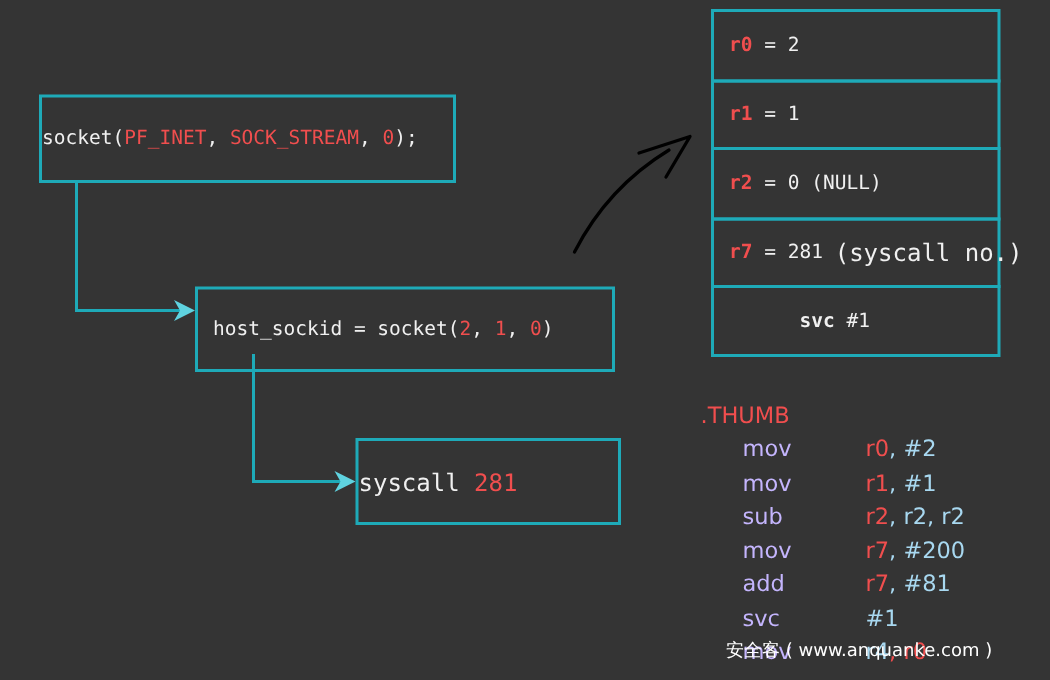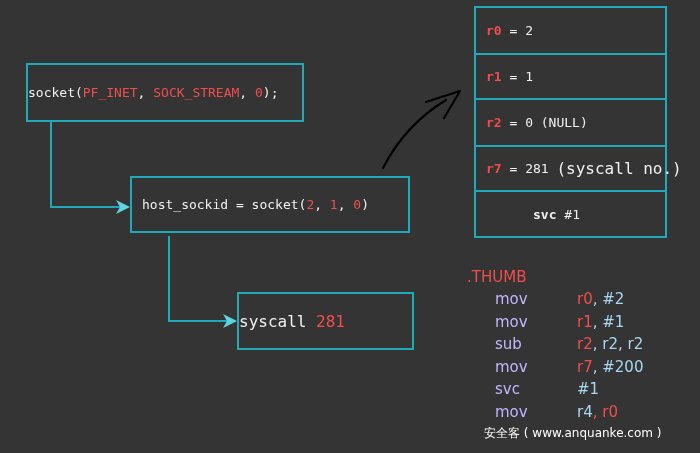--- a/index.html
+++ b/index.html
@@ -9,21 +9,21 @@
     color: #f0f0f0;
   }
   .box {
     position: absolute; border: 2px solid #1eaab8; box-sizing: border-box;
     display: flex; align-items: center; white-space: pre;
   }
   .red { color: #f04e4e; }
   .blue { color: #a8d8f0; }
   .code { font-size: 13px; }
   #b1 { left: 26px; top: 63px; width: 278px; height: 59px; padding-left: 0; }
-  #b2 { left: 130px; top: 176px; width: 280px; height: 57px; padding-left: 10px; }
+  #b2 { left: 130px; top: 191px; width: 280px; height: 57px; padding-left: 10px; }
   #b3 { left: 237px; top: 292px; width: 177px; height: 58px; font-size: 16px; }
   .reg {
     position: absolute; left: 474px; width: 193px; box-sizing: border-box;
     border: 2px solid #1eaab8; display: flex; align-items: center; padding-left: 10px;
     font-size: 13px; white-space: pre;
   }
   .reg .rname { font-weight: bold; color: #f04e4e; }
   .reg .note { font-size: 16px; }
   #r0 { top: 6px; height: 49px; }
   #r1 { top: 53px; height: 47px; }
@@ -68,17 +68,18 @@
 <div class="reg" id="r2"><span class="rname">r2</span><span> = 0 (NULL)</span></div>
 <div class="reg" id="r7"><span class="rname">r7</span><span> = 281 </span><span class="note">(syscall no.)</span></div>
 <div class="reg" id="rs"><span>svc </span><span class="num">#1</span></div>
 
 <div class="asm">
   <div class="dir">.THUMB</div>
   <div class="line"><span class="op">mov</span><span class="args"><span class="red">r0</span><span class="blue">, #2</span></span></div>
   <div class="line"><span class="op">mov</span><span class="args"><span class="red">r1</span><span class="blue">, #1</span></span></div>
   <div class="line"><span class="op">sub</span><span class="args"><span class="red">r2</span><span class="blue">, r2, r2</span></span></div>
   <div class="line"><span class="op">mov</span><span class="args"><span class="red">r7</span><span class="blue">, #200</span></span></div>
+  <div class="line"><span class="op">add</span><span class="args"><span class="red">r7</span><span class="blue">, #81</span></span></div>
   <div class="line"><span class="op">svc</span><span class="args"><span class="red"></span><span class="blue">#1</span></span></div>
   <div class="line"><span class="op">mov</span><span class="args"><span class="blue">r4</span><span class="red">, r0</span></span></div>
 </div>
 
 <div class="watermark">安全客 ( www.anquanke.com )</div>
 
 </body></html>

